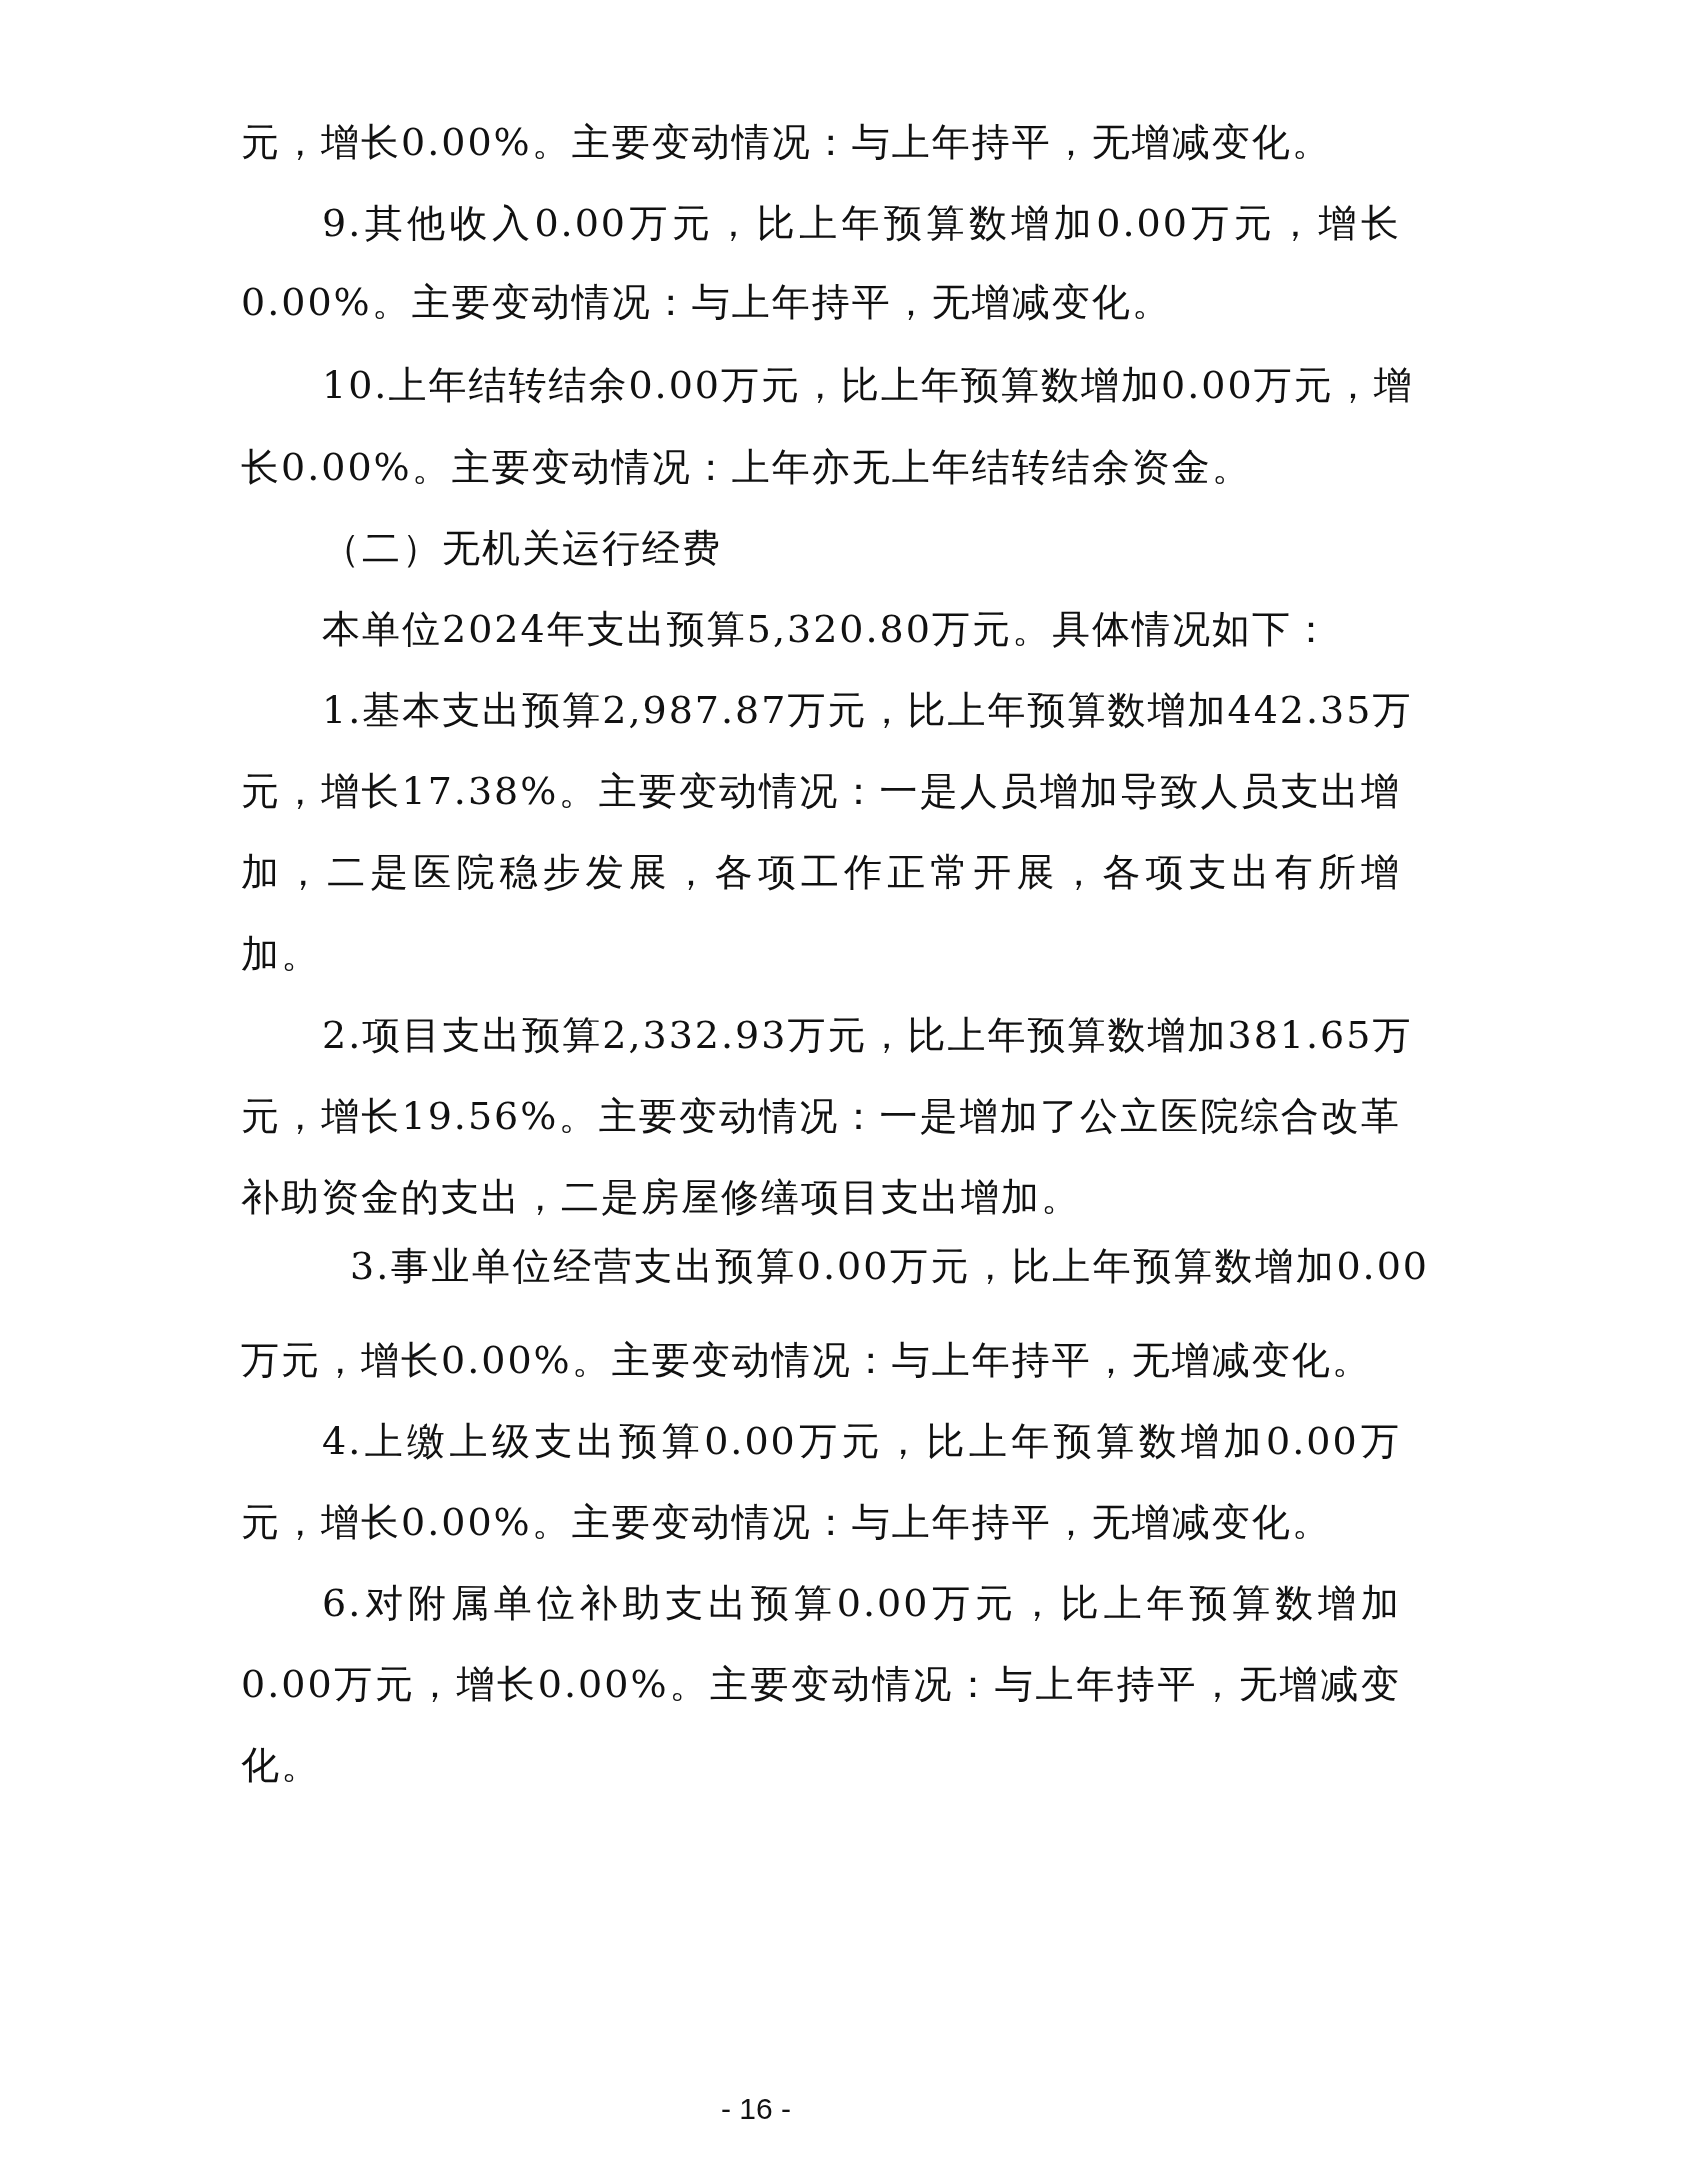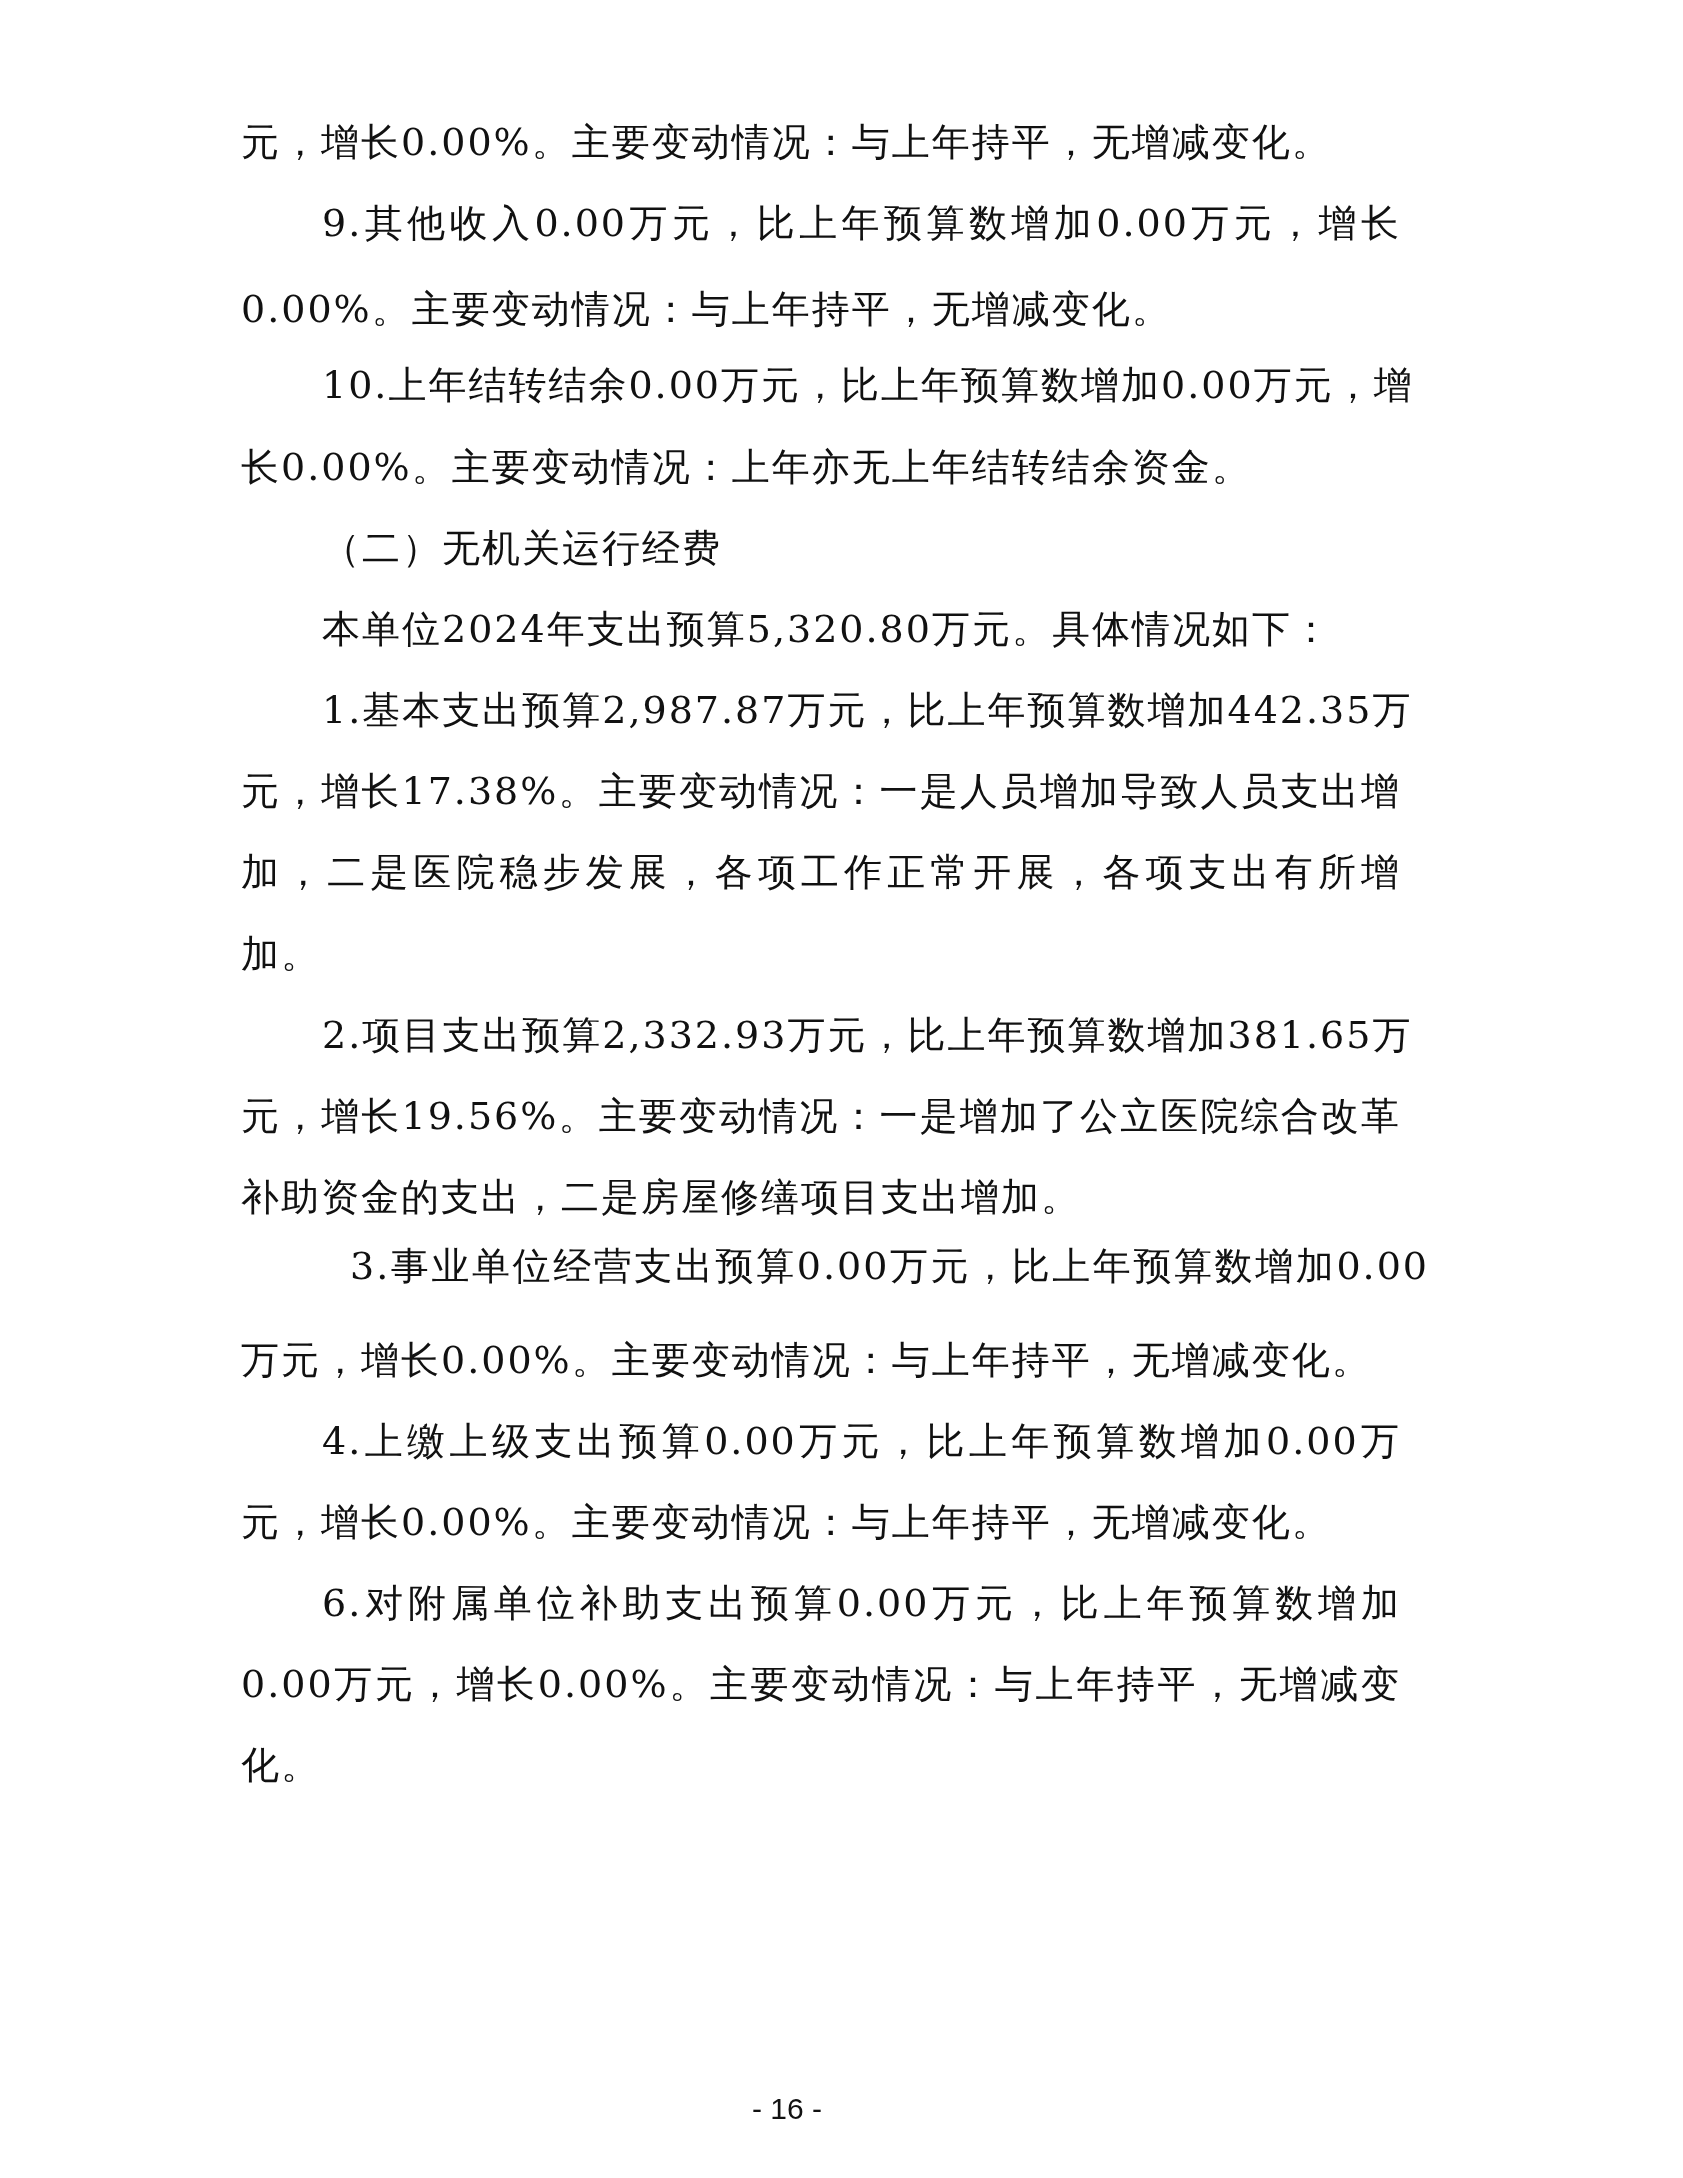--- a/index.html
+++ b/index.html
@@ -6,30 +6,30 @@
   body { width:1683px; height:2178px; position:relative; overflow:hidden;
          font-family:"DejaVu Serif", "Liberation Serif", serif; color:#111; }
   .page { position:absolute; left:0; top:0; width:1683px; height:2178px; }
   .line { position:absolute; left:241px; width:1160px; font-size:38px; line-height:50px;
           white-space:nowrap; text-align:justify; text-align-last:justify; letter-spacing:2px; }
   .line.indent { left:322px; width:1079px; }
   .line.short { text-align-last:left; }
   .heading { position:absolute; left:322px; font-family:"DejaVu Sans", "Liberation Sans", sans-serif;
              font-weight:bold; font-size:42px; line-height:55px; letter-spacing:1px; }
   .pagenum { position:absolute; left:0; width:1512px; text-align:center; top:2091px;
-             font-family:"Liberation Sans", sans-serif; font-size:30px; line-height:36px;padding-left:31px; }
+             font-family:"Liberation Sans", sans-serif; font-size:30px; line-height:36px; }
 </style>
 </head>
 <body>
 
 <div class="page">
   <div id="lines">
       <div class="line short" style="top: 117px;">元，增长0.00%。主要变动情况：与上年持平，无增减变化。</div>
       <div class="line indent" style="top: 198px;">9.其他收入0.00万元，比上年预算数增加0.00万元，增长</div>
-      <div class="line short" style="top: 284px;">0.00%。主要变动情况：与上年持平，无增减变化。</div>
+      <div class="line short" style="top: 277px;">0.00%。主要变动情况：与上年持平，无增减变化。</div>
       <div class="line indent" style="top: 360px;">10.上年结转结余0.00万元，比上年预算数增加0.00万元，增</div>
       <div class="line short" style="top: 442px;">长0.00%。主要变动情况：上年亦无上年结转结余资金。</div>
       <div class="line indent short" style="top: 523px;">（二）无机关运行经费</div>
       <div class="line indent short" style="top: 604px;">本单位2024年支出预算5,320.80万元。具体情况如下：</div>
       <div class="line indent" style="top: 685px;">1.基本支出预算2,987.87万元，比上年预算数增加442.35万</div>
       <div class="line" style="top: 766px;">元，增长17.38%。主要变动情况：一是人员增加导致人员支出增</div>
       <div class="line" style="top: 847px;">加，二是医院稳步发展，各项工作正常开展，各项支出有所增</div>
       <div class="line short" style="top: 929px;">加。</div>
       <div class="line indent" style="top: 1010px;">2.项目支出预算2,332.93万元，比上年预算数增加381.65万</div>
       <div class="line" style="top: 1091px;">元，增长19.56%。主要变动情况：一是增加了公立医院综合改革</div>

